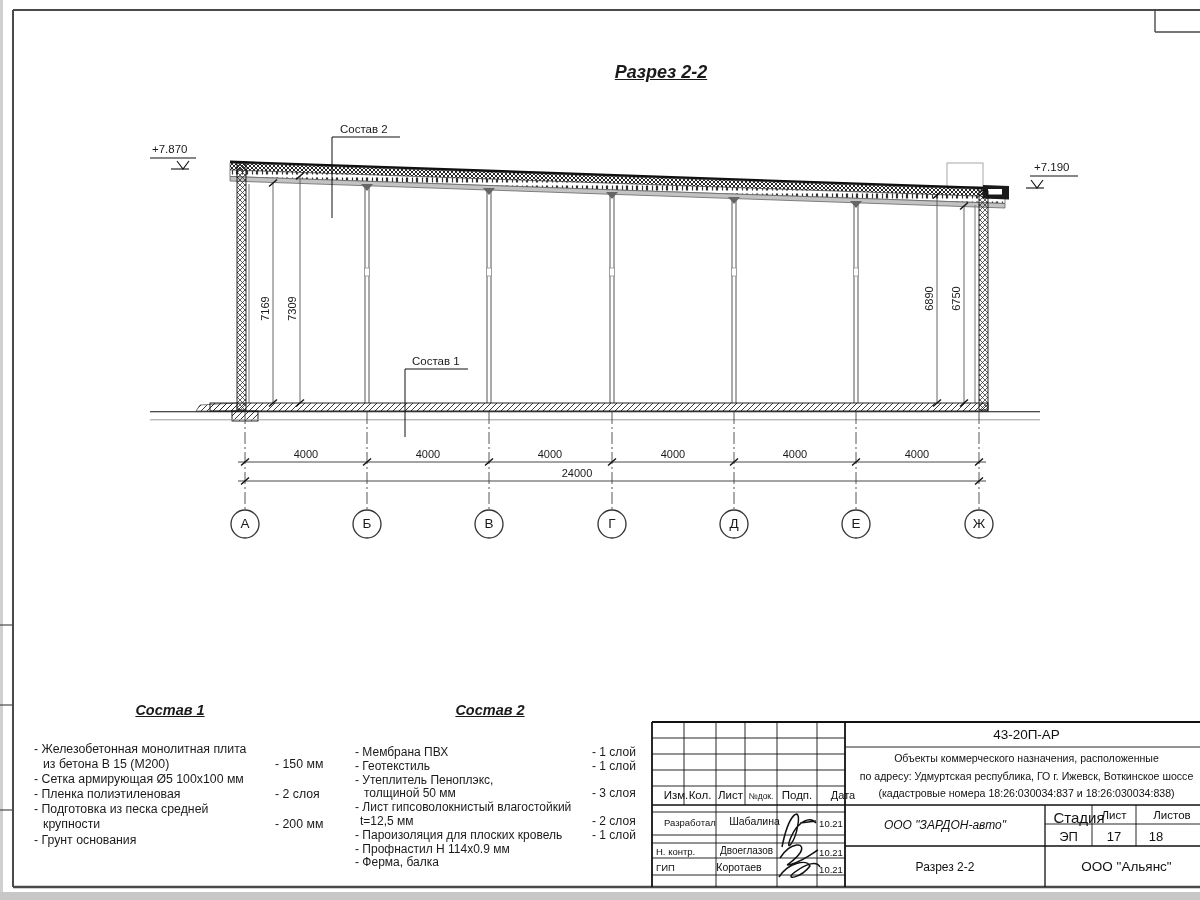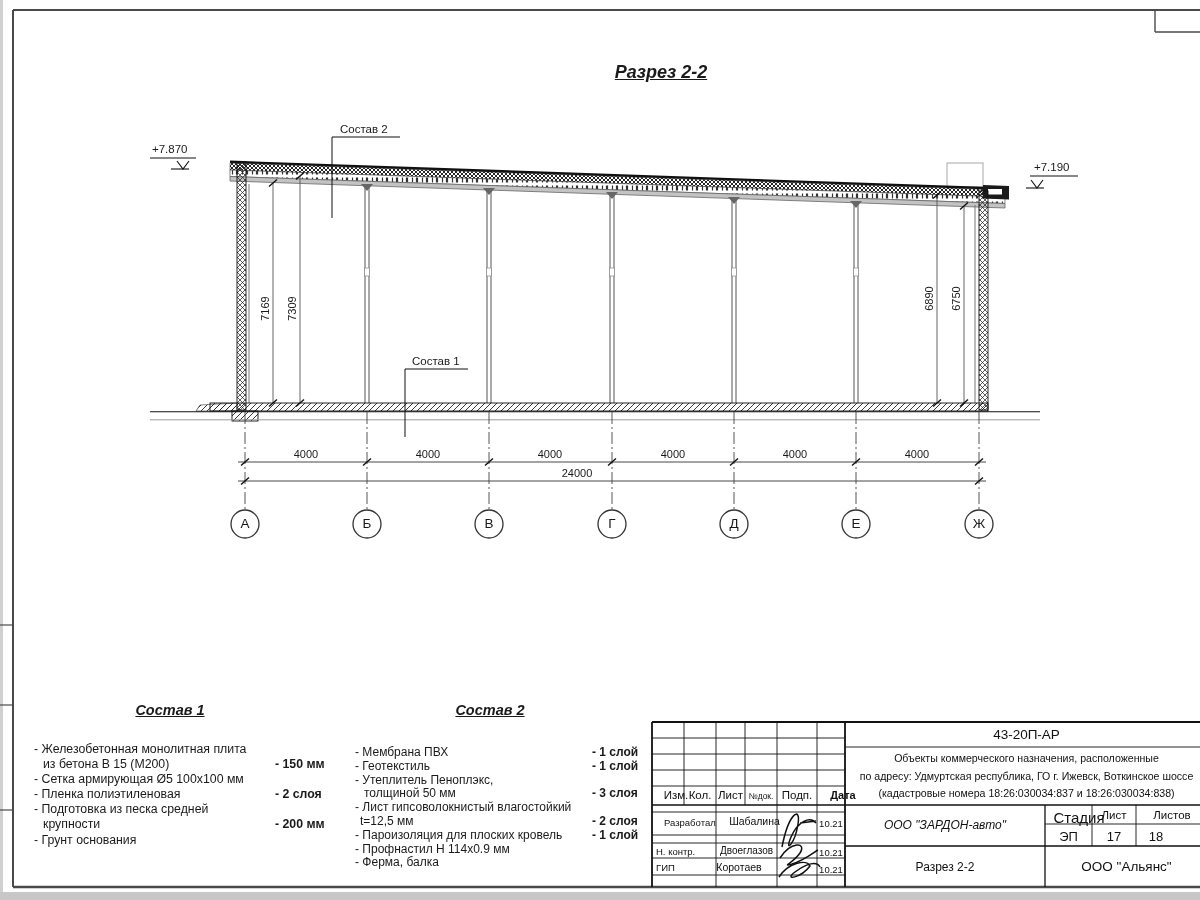--- a/index.html
+++ b/index.html
@@ -10,21 +10,21 @@
   .c{text-align:center;}
   .rot{transform:rotate(-90deg);}
   .it{font-style:italic;}
   .u{text-decoration:underline;}
   .pre{white-space:pre-line;line-height:17.5px;}
   .comp{position:absolute;font-size:12.3px;}
   .comp .hd{font-style:italic;font-weight:bold;text-decoration:underline;font-size:14.5px;text-align:center;height:20px;}
   .comp .row{position:relative;white-space:nowrap;margin-left:20px;}
   .comp1 .row{line-height:15.1px;}
   .comp2 .row{line-height:13.8px;}
-  .comp .val{position:absolute;top:0;font-weight:bold;}
+  .comp .val{position:absolute;top:0;}
   .comp1 .val{left:241px;}
   .comp2 .val{left:237px;}
   .ind{padding-left:9px;}
   .ind2{padding-left:5px;}
   .tb{position:absolute;color:#111;}
 </style>
 </head>
 <body>
 
 <div id="sheet">
@@ -271,21 +271,21 @@
   <div class="tb c" style="left:845px;top:727px;width:363px;font-size:13.5px;">43-20П-АР</div>
   <div class="tb c pre" style="left:848px;top:750px;width:357px;font-size:10.6px;">Объекты коммерческого назначения, расположенные
 по адресу: Удмуртская республика, ГО г. Ижевск, Воткинское шоссе
 (кадастровые номера 18:26:030034:837 и 18:26:030034:838)</div>
 
   <div class="tb c" style="left:652px;top:789px;width:48px;font-size:11.5px;">Изм.</div>
   <div class="tb c" style="left:684px;top:789px;width:32px;font-size:11.5px;">Кол.</div>
   <div class="tb c" style="left:716px;top:789px;width:29px;font-size:11.5px;">Лист</div>
   <div class="tb c" style="left:745px;top:791px;width:32px;font-size:8.5px;">№док.</div>
   <div class="tb c" style="left:777px;top:789px;width:40px;font-size:11.5px;">Подп.</div>
-  <div class="tb c" style="left:817px;top:789px;width:52px;font-size:11px;font-weight:bold;">Дата</div>
+  <div class="tb c" style="left:817px;top:789px;width:52px;font-size:11px;">Дата</div>
 
   <div class="tb" style="left:656px;top:817px;font-size:9.5px;margin-left:8px;">Разработал</div>
   <div class="tb c" style="left:716px;top:815px;width:77px;font-size:10.5px;">Шабалина</div>
   <div class="tb c" style="left:817px;top:818px;width:28px;font-size:9.5px;">10.21</div>
 
   <div class="tb" style="left:656px;top:846px;font-size:9.5px;">Н. контр.</div>
   <div class="tb c" style="left:716px;top:845px;width:61px;font-size:10px;">Двоеглазов</div>
   <div class="tb c" style="left:817px;top:847px;width:28px;font-size:9.5px;">10.21</div>
 
   <div class="tb" style="left:656px;top:862px;font-size:9.5px;">ГИП</div>

